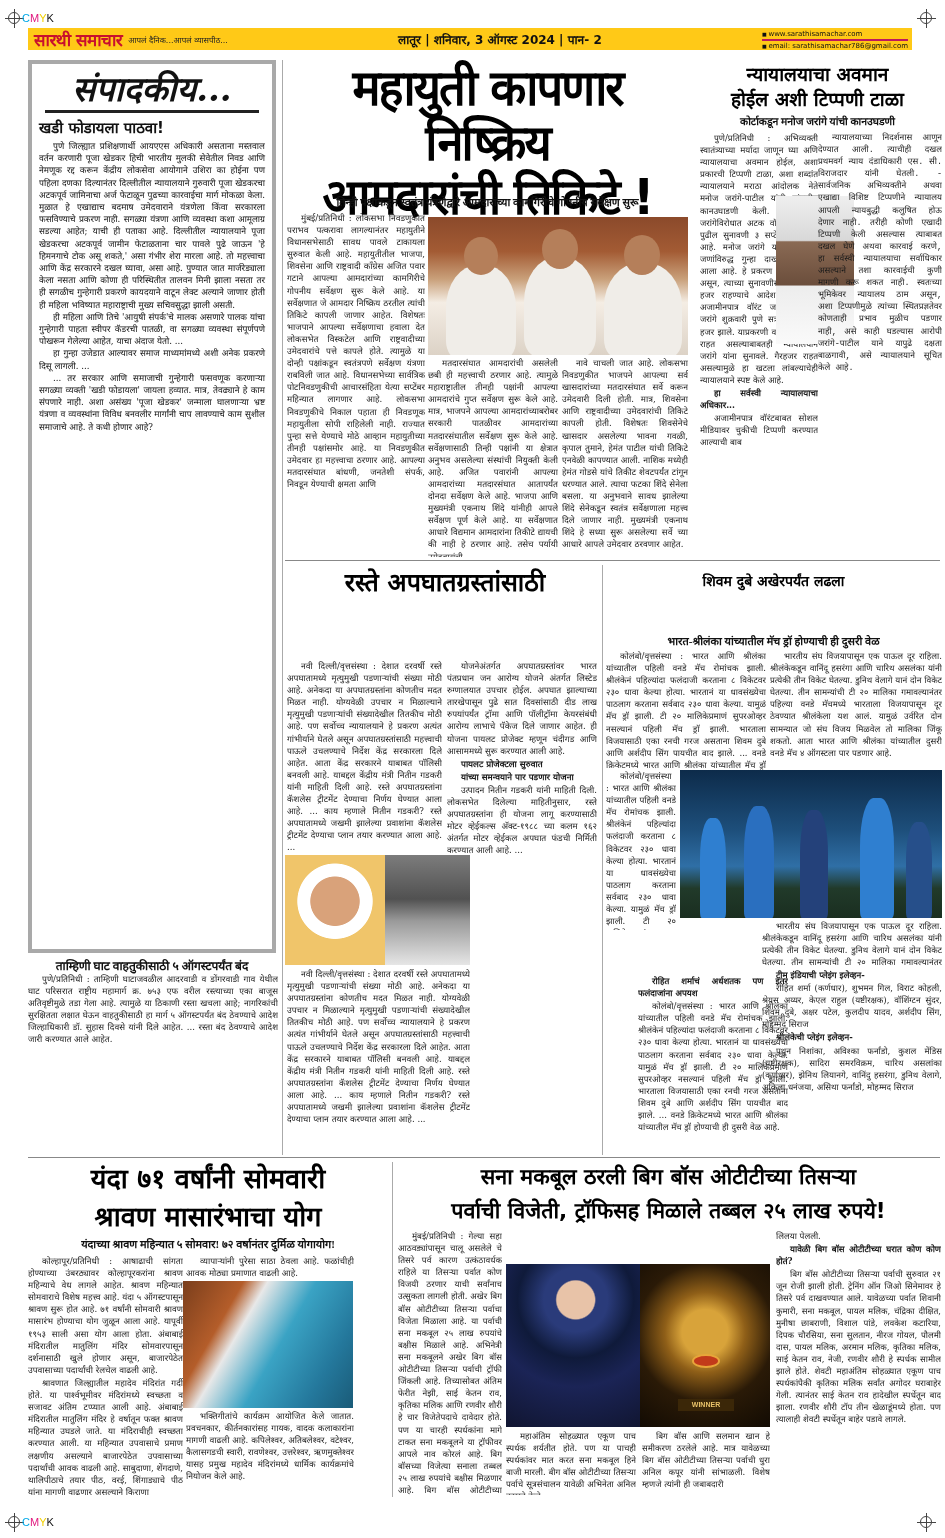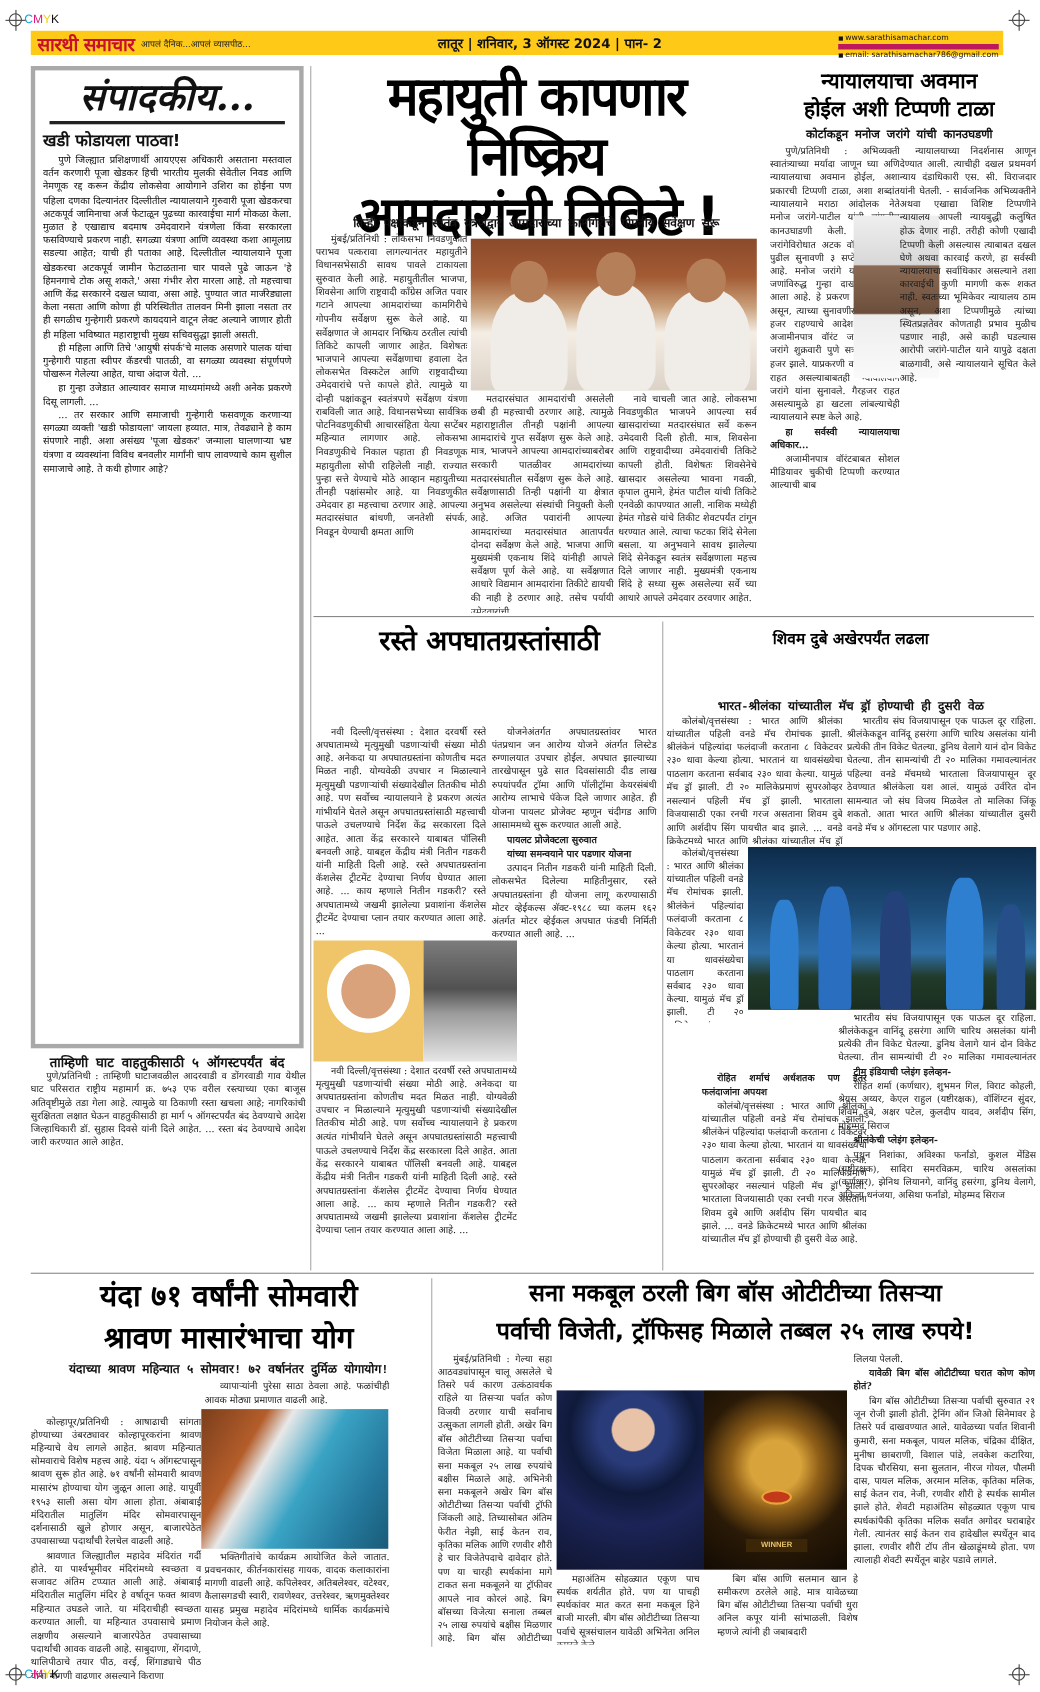--- a/index.html
+++ b/index.html
@@ -28,21 +28,21 @@
   
   .editorial { position: absolute; left: 28px; top: 60px; width: 248px; height: 893px; background: #a9a9a9; padding: 4px; }
   .editorial-inner { width: 100%; height: 100%; background: #fff; padding: 4px 7px; overflow: hidden; }
   .ed-title { font-family: "DejaVu Serif", serif; font-style: italic; font-size: 34px; font-weight: 700; text-align: center; border-bottom: 3px solid #222; line-height: 42px; margin: 0 6px 4px; }
   .ed-head { font-size: 15px; font-weight: 900; margin-bottom: 3px; }
   .editorial .body { font-size: 8.7px; line-height: 12.2px; text-align: justify; font-family: "DejaVu Serif", serif; }
   .editorial .body p { text-indent: 14px; }
 
   .headline { position: absolute; font-weight: 900; color: #000; text-align: center; line-height: 1.05; font-family: "DejaVu Sans", sans-serif; }
   .hl-main { left: 285px; top: 65px; width: 405px; font-size: 47px; letter-spacing: -2px; line-height: 52px; transform: scaleY(1.05); }
-  .deck { position: absolute; font-weight: 700; color: #111; text-align: center; font-family: Liberation Mono, monospace; }
+  .deck { position: absolute; font-weight: 700; color: #111; text-align: center; font-family: Liberation Serif, serif; }
 
   .rule { position: absolute; height: 1px; background: #888; }
   .vrule { position: absolute; width: 1px; background: #aaa; }
 
   
   .photo { position: absolute; overflow: hidden; }
   .ph-politicians { left: 428px; top: 217px; width: 260px; height: 138px;
     background: linear-gradient(180deg, #8b4a2b 0%, #a35b34 25%, #c9a07a 45%, #f4ede4 62%, #dcd2c6 100%); }
   .ph-politicians .p { position: absolute; border-radius: 45% 45% 20% 20%; background: #f0ede8; }
   .ph-politicians .h { position: absolute; border-radius: 50%; background: #b57f5a; }
@@ -68,21 +68,21 @@
   <span class="c">C</span><span class="m">M</span><span class="y">Y</span><span class="k">K</span>
 </div>
 <div class="regmark" style="left:920px;top:12px;"></div>
 
 <div class="masthead">
   <span class="brand">सारथी समाचार</span>
   <span class="tagline">आपलं दैनिक...आपलं व्यासपीठ...</span>
   <span class="dateline">लातूर | शनिवार, 3 ऑगस्ट 2024 | पान- 2</span>
   <div class="contact">
     <div>www.sarathisamachar.com</div>
-    <div style="border-top:5px solid #be185d;">email: sarathisamachar786@gmail.com</div>
+    <div style="border-top:2px solid #be185d;">email: sarathisamachar786@gmail.com</div>
   </div>
 </div>
 
 <div class="editorial">
   <div class="editorial-inner">
     <div class="ed-title">संपादकीय...</div>
     <div class="ed-head">खडी फोडायला पाठवा!</div>
     <div class="body">
       <p>पुणे जिल्ह्यात प्रशिक्षणार्थी आयएएस अधिकारी असताना मस्तवाल वर्तन करणारी पूजा खेडकर हिची भारतीय मुलकी सेवेतील निवड आणि नेमणूक रद्द करून केंद्रीय लोकसेवा आयोगाने उशिरा का होईना पण पहिला दणका दिल्यानंतर दिल्लीतील न्यायालयाने गुरुवारी पूजा खेडकरचा अटकपूर्व जामिनाचा अर्ज फेटाळून पुढच्या कारवाईचा मार्ग मोकळा केला. मुळात हे एखाद्याच बदमाष उमेदवाराने यंत्रणेला किंवा सरकारला फसविण्याचे प्रकरण नाही. सगळ्या यंत्रणा आणि व्यवस्था कशा आमूलाग्र सडल्या आहेत; याची ही पताका आहे. दिल्लीतील न्यायालयाने पूजा खेडकरचा अटकपूर्व जामीन फेटाळताना चार पावले पुढे जाऊन 'हे हिमनगाचे टोक असू शकते,' असा गंभीर शेरा मारला आहे. तो महत्त्वाचा आणि केंद्र सरकारने दखल घ्यावा, असा आहे. पुण्यात जात मार्जरेड्याला केला नसता आणि कोणा ही परिस्थितीत तालवन मिनी झाला नसता तर ही सगळीच गुन्हेगारी प्रकरणे कायदयाने वाटून लेक्ट अल्याने जाणार होती ही महिला भविष्यात महाराष्ट्राची मुख्य सचिवसुद्धा झाली असती.</p>
       <p>ही महिला आणि तिचे 'आयुषी संपर्क'चे मालक असणारे पालक यांचा गुन्हेगारी पाहता स्वीपर कॅडरची पातळी, वा सगळ्या व्यवस्था संपूर्णपणे पोखरून गेलेल्या आहेत, याचा अंदाज येतो. ...</p>
@@ -127,21 +127,21 @@
   <div>न्यायालयाचा अवमान</div>
   <div>होईल अशी टिप्पणी टाळा</div>
 </div>
 <div class="deck" style="left:695px;top:114px;width:245px;font-size:10.5px;">कोर्टाकडून मनोज जरांगे यांची कानउघडणी</div>
 <div class="col" style="left:700px;top:132px;width:118px;height:420px;font-size:8.5px;line-height:12.1px;">
   <p>पुणे/प्रतिनिधी : अभिव्यक्ती स्वातंत्र्याच्या मर्यादा जाणून घ्या अणि न्यायालयाचा अवमान होईल, अशा प्रकारची टिप्पणी टाळा, अशा शब्दांत न्यायालयाने मराठा आंदोलक नेते मनोज जरांगे-पाटील यांची चांगलीच कानउघाडणी केली. न्यायालयाने जरांगेविरोधात अटक वॉरंट रद्द केले. पुढील सुनावणी ३ सप्टेंबरला होणार आहे. मनोज जरांगे यांच्यासह दोन जणांविरुद्ध गुन्हा दाखल करण्यात आला आहे. हे प्रकरण दहा वर्षे जुने असून, त्याच्या सुनावणीस न्यायालयाने हजर राहण्याचे आदेश दिले होते. अजामीनपात्र वॉरंट जारी केल्यावर जरांगे शुक्रवारी पुणे सत्र न्यायालयात हजर झाले. याप्रकरणी वारंवार गैरहजर राहत असल्याबाबतही न्यायालयाने जरांगे यांना सुनावले. गैरहजर राहत असल्यामुळे हा खटला लांबल्याचेही न्यायालयाने स्पष्ट केले आहे.</p>
   <p class="sub">हा सर्वस्वी न्यायालयाचा अधिकार...</p>
   <p>अजामीनपात्र वॉरंटबाबत सोशल मीडियावर चुकीची टिप्पणी करण्यात आल्याची बाब</p>
 </div>
 <div class="photo ph-jarange"></div>
-<div class="col" style="left:818px;top:132px;width:124px;height:420px;font-size:8.5px;line-height:12.1px;">
+<div class="col" style="left:818px;top:132px;width:124px;height:420px;font-size:8.5px;line-height:12.1px;font-family:Liberation Mono, monospace;">
   <p>न्यायालयाच्या निदर्शनास आणून देण्यात आली. त्याचीही दखल प्रथमवर्ग न्याय दंडाधिकारी एस. सी. विराजदार यांनी घेतली. - सार्वजनिक अभिव्यक्तीने अथवा एखाद्या विशिष्ट टिप्पणीने न्यायालय आपली न्यायबुद्धी कलुषित होऊ देणार नाही. तरीही कोणी एखादी टिप्पणी केली असल्यास त्याबाबत दखल घेणे अथवा कारवाई करणे, हा सर्वस्वी न्यायालयाचा सर्वाधिकार असल्याने तशा कारवाईची कुणी मागणी करू शकत नाही. स्वतःच्या भूमिकेवर न्यायालय ठाम असून, अशा टिप्पणीमुळे त्यांच्या स्थितप्रज्ञतेवर कोणताही प्रभाव मुळीच पडणार नाही, असे काही घडल्यास आरोपी जरांगे-पाटील याने यापुढे दक्षता बाळगावी, असे न्यायालयाने सूचित केले आहे.</p>
 </div>
 
 <div class="rule" style="left:285px;top:560px;width:655px;"></div>
 
 <div class="headline" style="left:285px;top:566px;width:320px;font-size:25px;line-height:33px;">
   <div>रस्ते अपघातग्रस्तांसाठी</div>
 </div>
 <div class="col" style="left:287px;top:660px;width:155px;height:195px;font-size:8.6px;line-height:12.1px;">
   <p>नवी दिल्ली/वृत्तसंस्था : देशात दरवर्षी रस्ते अपघातामध्ये मृत्युमुखी पडणाऱ्यांची संख्या मोठी आहे. अनेकदा या अपघातग्रस्तांना कोणतीच मदत मिळत नाही. योग्यवेळी उपचार न मिळाल्याने मृत्युमुखी पडणाऱ्यांची संख्यादेखील तितकीच मोठी आहे. पण सर्वोच्च न्यायालयाने हे प्रकरण अत्यंत गांभीर्याने घेतले असून अपघातग्रस्तांसाठी महत्त्वाची पाऊले उचलण्याचे निर्देश केंद्र सरकारला दिले आहेत. आता केंद्र सरकारने याबाबत पॉलिसी बनवली आहे. याबद्दल केंद्रीय मंत्री नितीन गडकरी यांनी माहिती दिली आहे. रस्ते अपघातग्रस्तांना कॅशलेस ट्रीटमेंट देण्याचा निर्णय घेण्यात आला आहे. ... काय म्हणाले नितीन गडकरी? रस्ते अपघातामध्ये जखमी झालेल्या प्रवाशांना कॅशलेस ट्रीटमेंट देण्याचा प्लान तयार करण्यात आला आहे. ...</p>
@@ -192,21 +192,21 @@
   <p>पथुन निशांका, अविश्का फर्नांडो, कुशल मेंडिस (यष्टीरक्षक), सादिरा समरविक्रम, चारिथ असलांका (कर्णधार), झेनिथ लियानगे, वानिंदु हसरंगा, डुनिथ वेलागे, अकिला धनंजया, असिथा फर्नांडो, मोहम्मद सिराज</p>
 </div>
 
 <div class="rule" style="left:28px;top:1157px;width:912px;"></div>
 
 <div class="headline" style="left:28px;top:1160px;width:360px;font-size:27px;line-height:38px;">
   <div>यंदा ७१ वर्षांनी सोमवारी</div>
   <div>श्रावण मासारंभाचा योग</div>
 </div>
 <div class="deck" style="left:28px;top:1236px;width:360px;font-size:11px;">यंदाच्या श्रावण महिन्यात ५ सोमवार! ७२ वर्षानंतर दुर्मिळ योगायोग!</div>
-<div class="col" style="left:28px;top:1255px;width:155px;height:240px;font-size:8.6px;line-height:12.1px;margin-top:32px;">
+<div class="col" style="left:28px;top:1255px;width:155px;height:240px;font-size:8.6px;line-height:12.1px;">
   <p>कोल्हापूर/प्रतिनिधी : आषाढाची सांगता होण्याच्या उंबरठ्यावर कोल्हापूरकरांना श्रावण महिन्याचे वेध लागले आहेत. श्रावण महिन्यात सोमवाराचे विशेष महत्त्व आहे. यंदा ५ ऑगस्टपासून श्रावण सुरू होत आहे. ७१ वर्षांनी सोमवारी श्रावण मासारंभ होण्याचा योग जुळून आला आहे. यापूर्वी १९५३ साली असा योग आला होता. अंबाबाई मंदिरातील मातुलिंग मंदिर सोमवारपासून दर्शनासाठी खुले होणार असून, बाजारपेठेत उपवासाच्या पदार्थांची रेलचेल वाढली आहे.</p>
   <p>श्रावणात जिल्ह्यातील महादेव मंदिरांत गर्दी होते. या पार्श्वभूमीवर मंदिरांमध्ये स्वच्छता व सजावट अंतिम टप्प्यात आली आहे. अंबाबाई मंदिरातील मातुलिंग मंदिर हे वर्षातून फक्त श्रावण महिन्यात उघडले जाते. या मंदिराचीही स्वच्छता करण्यात आली. या महिन्यात उपवासाचे प्रमाण लक्षणीय असल्याने बाजारपेठेत उपवासाच्या पदार्थांची आवक वाढली आहे. साबुदाणा, शेंगदाणे, थालिपीठाचे तयार पीठ, वरई, शिंगाड्याचे पीठ यांना मागणी वाढणार असल्याने किराणा</p>
 </div>
 <div class="col" style="left:186px;top:1255px;width:168px;height:26px;font-size:8.6px;line-height:12.1px;">
   <p>व्यापाऱ्यांनी पुरेसा साठा ठेवला आहे. फळांचीही आवक मोठ्या प्रमाणात वाढली आहे.</p>
 </div>
 <div class="photo ph-temple"></div>
 <div class="col" style="left:186px;top:1410px;width:168px;height:85px;font-size:8.6px;line-height:12.1px;">
   <p>भक्तिगीतांचे कार्यक्रम आयोजित केले जातात. प्रवचनकार, कीर्तनकारांसह गायक, वादक कलाकारांना मागणी वाढली आहे. कपिलेश्वर, अतिबलेश्वर, वटेश्वर, कैलासगडची स्वारी, रावणेश्वर, उत्तरेश्वर, ऋणमुक्तेश्वर यासह प्रमुख महादेव मंदिरांमध्ये धार्मिक कार्यक्रमांचे नियोजन केले आहे.</p>
 </div>
@@ -221,21 +221,21 @@
   <p>मुंबई/प्रतिनिधी : गेल्या सहा आठवड्यांपासून चालू असलेले चे तिसरे पर्व कारण उत्कंठावर्धक राहिले या तिसऱ्या पर्वात कोण विजयी ठरणार याची सर्वांनाच उत्सुकता लागली होती. अखेर बिग बॉस ओटीटीच्या तिसऱ्या पर्वाचा विजेता मिळाला आहे. या पर्वाची सना मकबूल २५ लाख रुपयांचे बक्षीस मिळाले आहे. अभिनेत्री सना मकबूलने अखेर बिग बॉस ओटीटीच्या तिसऱ्या पर्वाची ट्रॉफी जिंकली आहे. तिच्यासोबत अंतिम फेरीत नेझी, साई केतन राव, कृतिका मलिक आणि रणवीर शौरी हे चार विजेतेपदाचे दावेदार होते. पण या चारही स्पर्धकांना मागे टाकत सना मकबूलने या ट्रॉफीवर आपले नाव कोरलं आहे. बिग बॉसच्या विजेत्या सनाला तब्बल २५ लाख रुपयांचे बक्षीस मिळणार आहे. बिग बॉस ओटीटीच्या तिसऱ्या पर्वाचा महाअंतिम सोहळा २ ऑगस्ट रोजी पार पडला. हा महाअंतिम सोहळा मोठ्या थाटामाटात पार पडला.</p>
 </div>
 <div class="photo ph-sana"></div>
 <div class="photo ph-trophy">
   <div class="eye"></div>
   <div class="winner-plate">WINNER</div>
 </div>
 <div class="col" style="left:506px;top:1430px;width:130px;height:65px;font-size:8.5px;line-height:12.1px;">
   <p>महाअंतिम सोहळ्यात एकूण पाच स्पर्धक शर्यतीत होते. पण या पाचही स्पर्धकांवर मात करत सना मकबूल हिने बाजी मारली. बीग बॉस ओटीटीच्या तिसऱ्या पर्वाचे सूत्रसंचालन यावेळी अभिनेता अनिल कपूरने केले.</p>
 </div>
-<div class="col" style="left:642px;top:1430px;width:128px;height:65px;font-size:8.5px;line-height:12.1px;margin-left:10px;">
+<div class="col" style="left:642px;top:1430px;width:128px;height:65px;font-size:8.5px;line-height:12.1px;">
   <p>बिग बॉस आणि सलमान खान हे समीकरण ठरलेले आहे. मात्र यावेळच्या बिग बॉस ओटीटीच्या तिसऱ्या पर्वाची धुरा अनिल कपूर यांनी सांभाळली. विशेष म्हणजे त्यांनी ही जबाबदारी</p>
 </div>
 <div class="col" style="left:776px;top:1230px;width:165px;height:265px;font-size:8.5px;line-height:12.1px;">
   <p style="text-indent:0;">लिलया पेलली.</p>
   <p class="sub">यावेळी बिग बॉस ओटीटीच्या घरात कोण कोण होतं?</p>
   <p>बिग बॉस ओटीटीच्या तिसऱ्या पर्वाची सुरुवात २१ जून रोजी झाली होती. ट्रेनिंग ऑन जिओ सिनेमावर हे तिसरे पर्व दाखवण्यात आले. यावेळच्या पर्वात शिवानी कुमारी, सना मकबूल, पायल मलिक, चंद्रिका दीक्षित, मुनीषा छाबराणी, विशाल पांडे, लवकेश कटारिया, दिपक चौरसिया, सना सुलतान, नीरज गोयल, पौलमी दास, पायल मलिक, अरमान मलिक, कृतिका मलिक, साई केतन राव, नेजी, रणवीर शौरी हे स्पर्धक सामील झाले होते. शेवटी महाअंतिम सोहळ्यात एकूण पाच स्पर्धकांपैकी कृतिका मलिक सर्वांत अगोदर घराबाहेर गेली. त्यानंतर साई केतन राव हादेखील स्पर्धेतून बाद झाला. रणवीर शौरी टॉप तीन खेळाडूंमध्ये होता. पण त्यालाही शेवटी स्पर्धेतून बाहेर पडावे लागले.</p>
 </div>
 
 <div class="regmark" style="left:8px;top:1516px;"></div>
 <div class="cmyk" style="left:22px;top:1516px;">

